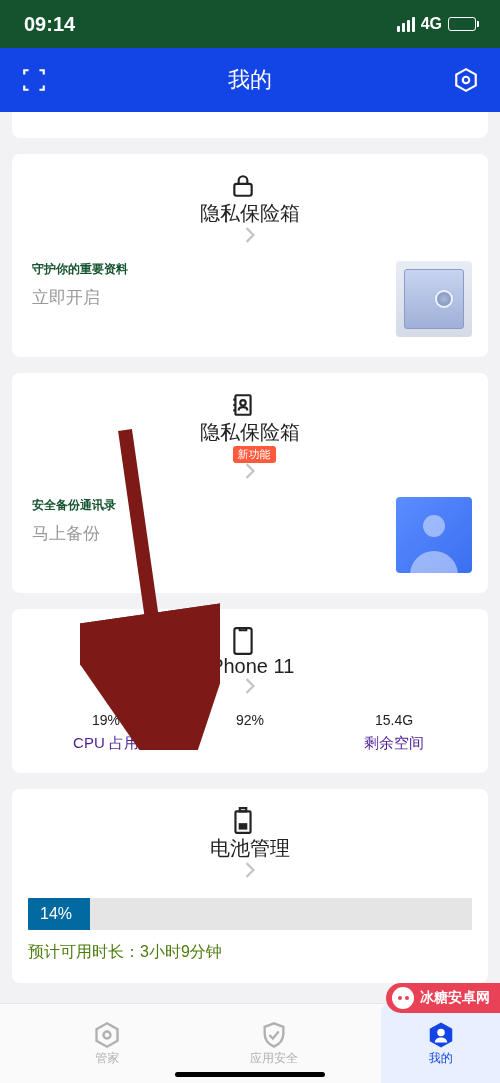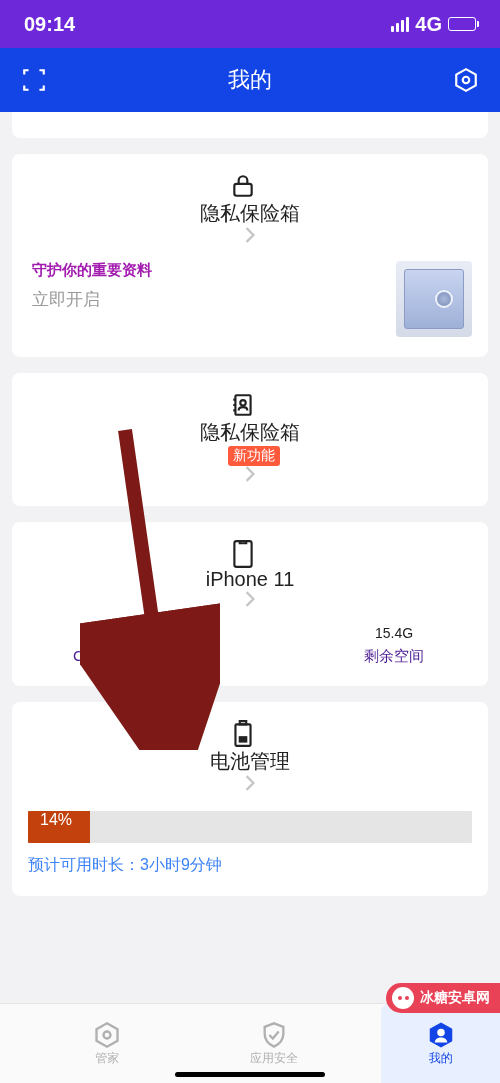--- a/index.html
+++ b/index.html
@@ -1,56 +1,56 @@
 <!DOCTYPE html>
 <html><head>
   <meta charset="utf-8">
   <style>
     * { margin: 0; padding: 0; box-sizing: border-box; font-family: -apple-system, "PingFang SC", "Helvetica Neue", sans-serif; }
     body { width: 500px; height: 1083px; background: #f2f2f5; position: relative; overflow: hidden; }
 
-    .status-bar { height: 48px; background: #6d28d9; display: flex; align-items: center; justify-content: space-between; padding: 0 24px; color: #fff; }
+    .status-bar { height: 48px; background: #14532d; display: flex; align-items: center; justify-content: space-between; padding: 0 24px; color: #fff; }
     .status-time { font-size: 20px; font-weight: 600; }
     .status-right { display: flex; align-items: center; gap: 6px; }
     .bars { display: inline-flex; align-items: flex-end; gap: 2px; }
     .bars span { display: inline-block; width: 3px; background: #fff; border-radius: 1px; }
     .bars span:nth-child(1){height:6px}.bars span:nth-child(2){height:9px}.bars span:nth-child(3){height:12px}.bars span:nth-child(4){height:15px}
-    .net { font-size: 20px; font-weight: 600; }
+    .net { font-size: 16px; font-weight: 600; }
     .batt { width: 28px; height: 14px; border: 1.5px solid #fff; border-radius: 3px; position: relative; }
     .batt::after { content:""; position:absolute; right:-4px; top:3px; width:2px; height:6px; background:#fff; border-radius:0 1px 1px 0;}
     .batt-fill { width: 18%; height:100%; background:#ffcc33; border-radius:1px 0 0 1px;}
 
     .header { height: 64px; background: #1345e6; display: flex; align-items: center; justify-content: space-between; padding: 0 20px; color:#fff; }
     .header-title { font-size: 22px; font-weight: 500; }
     .header-icon { width: 28px; height: 28px; display:flex; align-items:center; justify-content:center; }
 
     .scroll-area { position: absolute; top: 112px; left: 0; right: 0; bottom: 80px; overflow: hidden; padding: 0 12px; }
     .scroll-area::-webkit-scrollbar{display:none;}
 
     .card-stub { height: 26px; background: #fff; border-radius: 0 0 8px 8px; margin-bottom: 16px; }
     .card { background: #fff; border-radius: 8px; margin-bottom: 16px; padding: 18px 16px 20px 16px; position: relative; }
     .card-head { display: flex; align-items: center; flex-direction: column; }
     .card-icon { width: 28px; height: 28px; margin-right: 14px; flex-shrink:0; color:#222; display:flex; align-items:center; justify-content:center;}
     .card-title { font-size: 20px; font-weight: 500; color: #222; flex: 1; }
-    .badge { background: #ff5a3c; color:#fff; font-size: 14px; padding: 1px 5px; border-radius: 3px; margin-left: 8px; }
+    .badge { background: #ff5a3c; color:#fff; font-size: 11px; padding: 1px 5px; border-radius: 3px; margin-left: 8px; }
     .chev { color: #c5c5c5; font-size: 16px; }
     .card-body { display:flex; margin-top: 14px; padding-left: 4px; }
     .card-body-text { flex:1; min-width:0; }
-    .link-line { color:#a21caf; font-size:15px; font-weight:600; margin-bottom: 8px; }
+    .link-line { color:#14532d; font-size:12px; font-weight:600; margin-bottom: 8px; }
     .sub-line { color:#999; font-size:17px; }
     .thumb { width:76px; height:76px; flex-shrink:0; border-radius:4px; margin-left:8px; }
 
     .stats { display:flex; justify-content:space-between; padding:14px 6px 0 6px; }
     .stat { flex:1; text-align:center; }
     .stat-val { font-size:14px; color:#222; margin-bottom:6px; }
     .stat-lbl { font-size:15px; color:#4c1d95; }
 
     .progress-bar { height: 32px; background: #e5e5e5; border-radius: 1px; margin-top: 16px; position: relative; overflow:hidden;}
-    .progress-fill { height: 100%; background: #c2410c; display:flex; align-items:flex-start; padding-left:12px; color:#fff; font-size:16px; font-weight:500;}
-    .progress-text { font-size: 16px; color: #3b82f6; margin-top: 12px; }
+    .progress-fill { height: 100%; background: #0369a1; display:flex; align-items:center; padding-left:12px; color:#fff; font-size:16px; font-weight:500;}
+    .progress-text { font-size: 16px; color: #4d7c0f; margin-top: 12px; }
 
     .tabbar { position:absolute; bottom:0; left:0; right:0; height:80px; background:#fafafa; border-top:1px solid #e5e5e5; display:flex; }
     .tab { flex:1; display:flex; flex-direction:column; align-items:center; justify-content:center; gap:0;margin-left:48px; }
     .tab-icon { width:30px; height:30px; display:flex; align-items:center; justify-content:center;}
     .tab-label { font-size:12px; }
     .tab-inactive { color:#b0b0b0; }
     .tab-active-bg { background:#e8efff; border-radius:8px 8px 0 0; }
     .tab-active { color:#1345e6; }
     .home-indicator { position:absolute; bottom:6px; left:50%; transform:translateX(-50%); width:150px; height:5px; background:#000; border-radius:3px;}
 
@@ -136,20 +136,30 @@
       </span>
       <span class="card-title">隐私保险箱</span>
       <span class="badge">新功能</span>
       <span style="flex:1"></span>
       <span class="chev">
         <svg width="10" height="16" viewBox="0 0 8 14" fill="none" stroke="#c5c5c5" stroke-width="2">
             <path d="M1 1l6 6-6 6"></path>
           </svg>
       </span>
     </div>
+    <div class="card-body">
+      <div class="card-body-text">
+        <div class="link-line">安全备份通讯录</div>
+        <div class="sub-line">马上备份</div>
+      </div>
+      <div class="thumb" style="background:linear-gradient(135deg,#5b8dff,#3a6ff0);position:relative;overflow:hidden;">
+        <div style="position:absolute;left:50%;top:38%;transform:translate(-50%,-50%);width:22px;height:22px;background:rgba(255,255,255,.45);border-radius:50%;"></div>
+        <div style="position:absolute;left:50%;bottom:-6px;transform:translateX(-50%);width:48px;height:28px;background:rgba(255,255,255,.45);border-radius:24px 24px 0 0;"></div>
+      </div>
+    </div>
   </div>
 
   <div class="card">
     <div class="card-head">
       <span class="card-icon">
         <svg width="22" height="28" viewBox="0 0 18 26" fill="none" stroke="#222" stroke-width="2">
             <rect x="1" y="1" width="16" height="24" rx="2"></rect>
             <path d="M6 1v2h6V1"></path>
           </svg>
       </span>
@@ -159,20 +169,21 @@
             <path d="M1 1l6 6-6 6"></path>
           </svg>
       </span>
     </div>
     <div class="stats">
       <div class="stat">
         <div class="stat-val">19%</div>
         <div class="stat-lbl">CPU 占用</div>
       </div>
       <div class="stat">
+        <div class="stat-val">92%</div>
       </div>
       <div class="stat">
         <div class="stat-val">15.4G</div>
         <div class="stat-lbl">剩余空间</div>
       </div>
     </div>
   </div>
 
   <div class="card">
     <div class="card-head">

